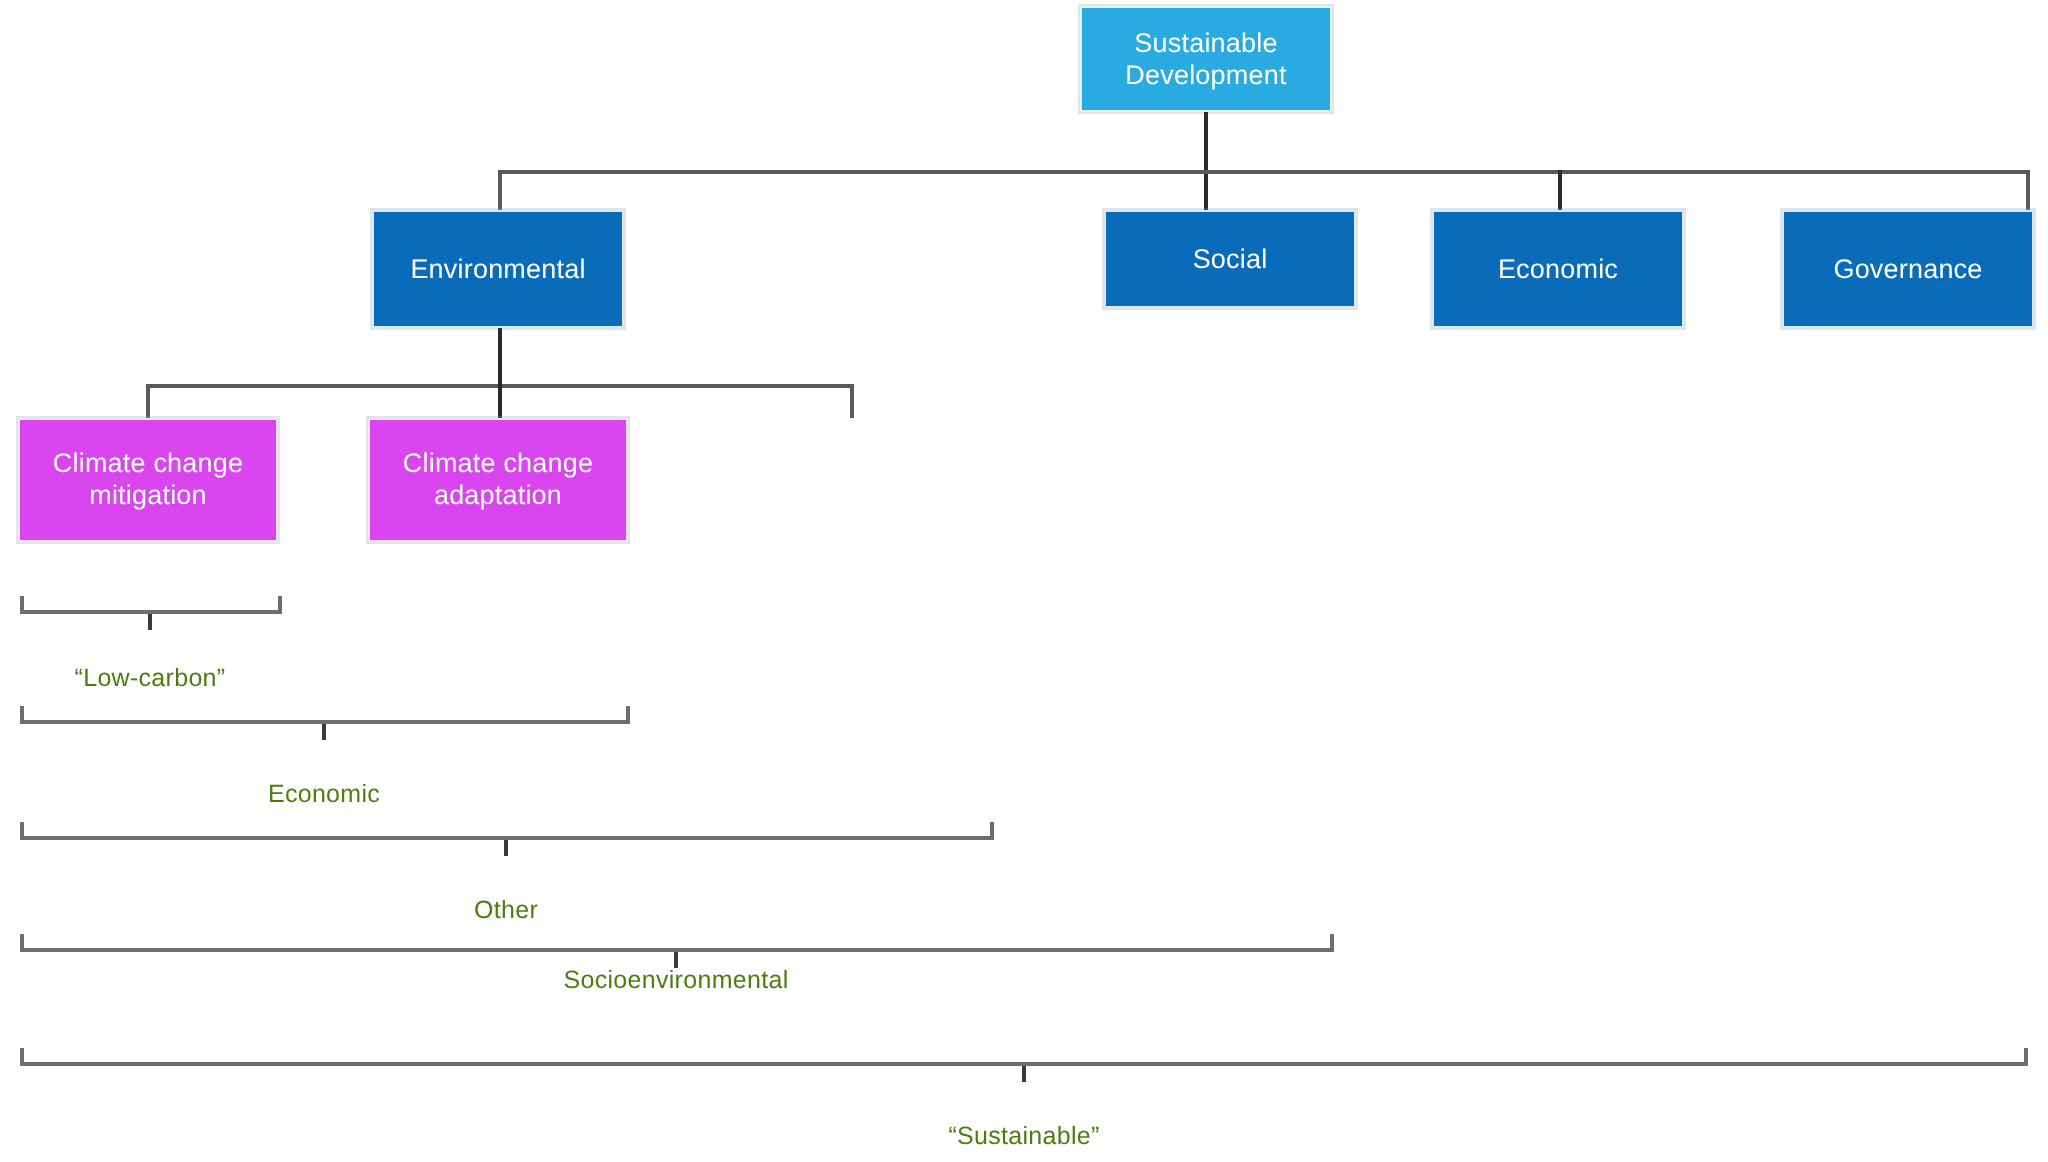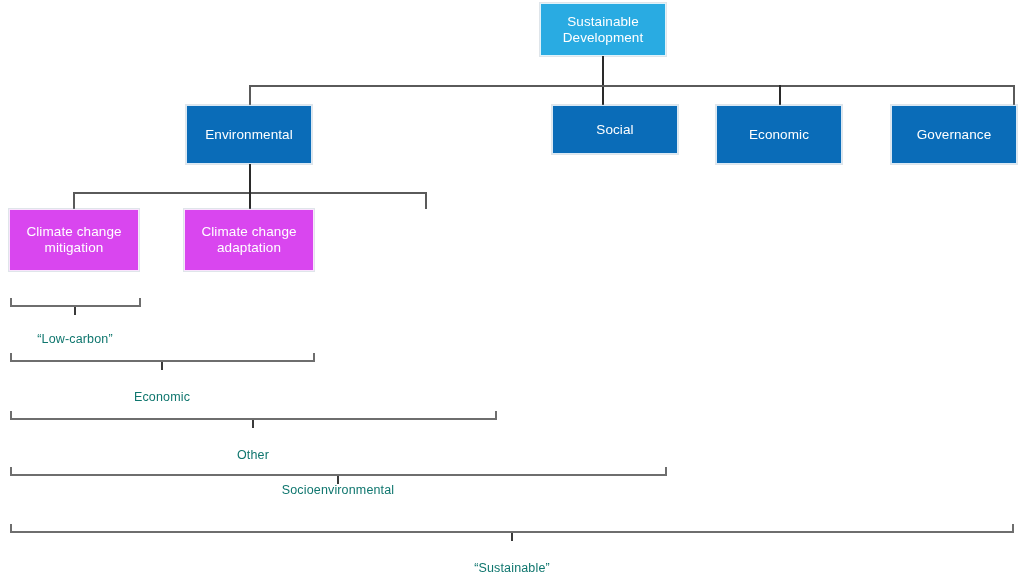--- a/index.html
+++ b/index.html
@@ -62,21 +62,21 @@
   }
   .bracket-tick {
     position: absolute;
     width: 2px;
     height: 8px;
     background: #3a3a3a;
   }
   .bracket-label {
     position: absolute;
     font-size: 12.5px;
-    color: #0f766e;
+    color: #4d7c0f;
     white-space: nowrap;
     transform: translateX(-50%);
     letter-spacing: 0.15px;
   }
 </style>
 </head>
 <body>
 
 <div id="canvas">
 

